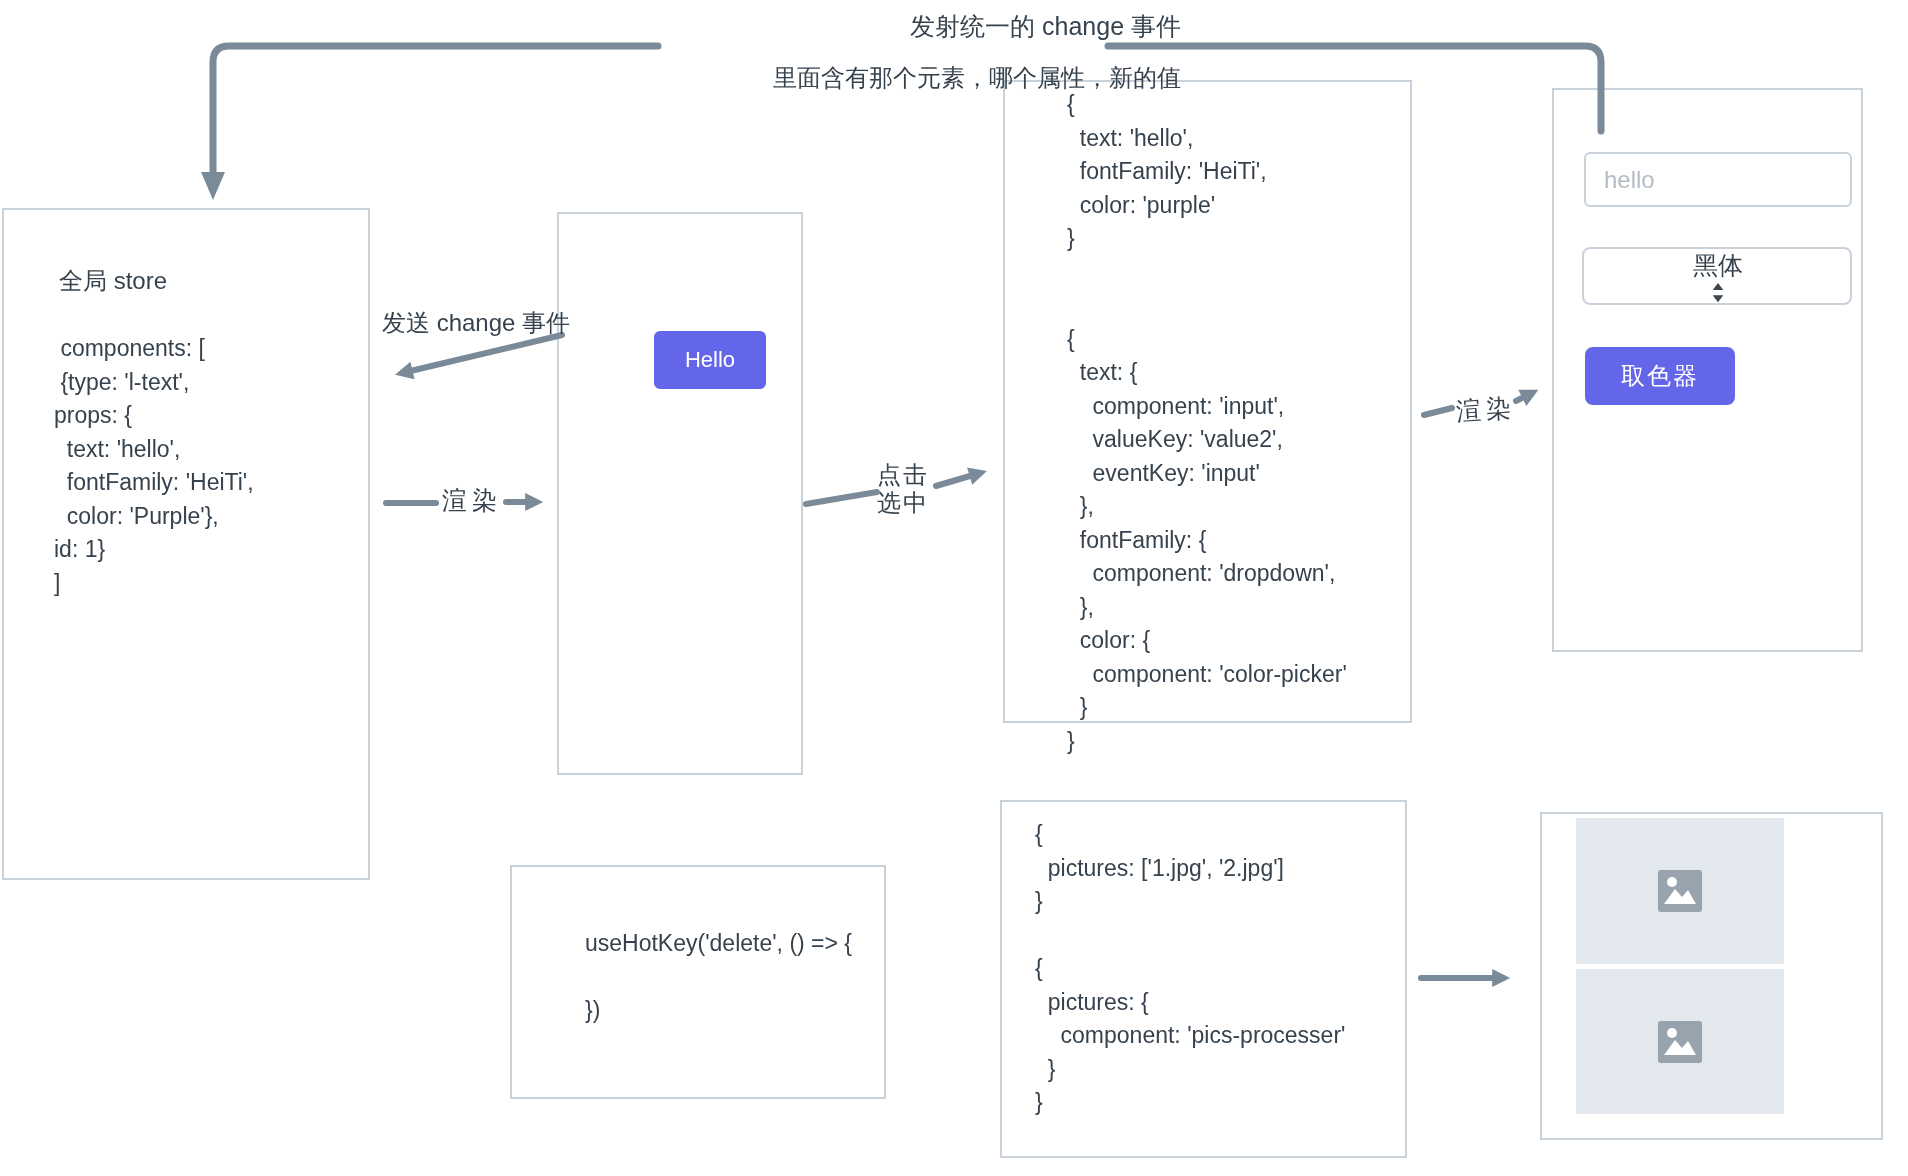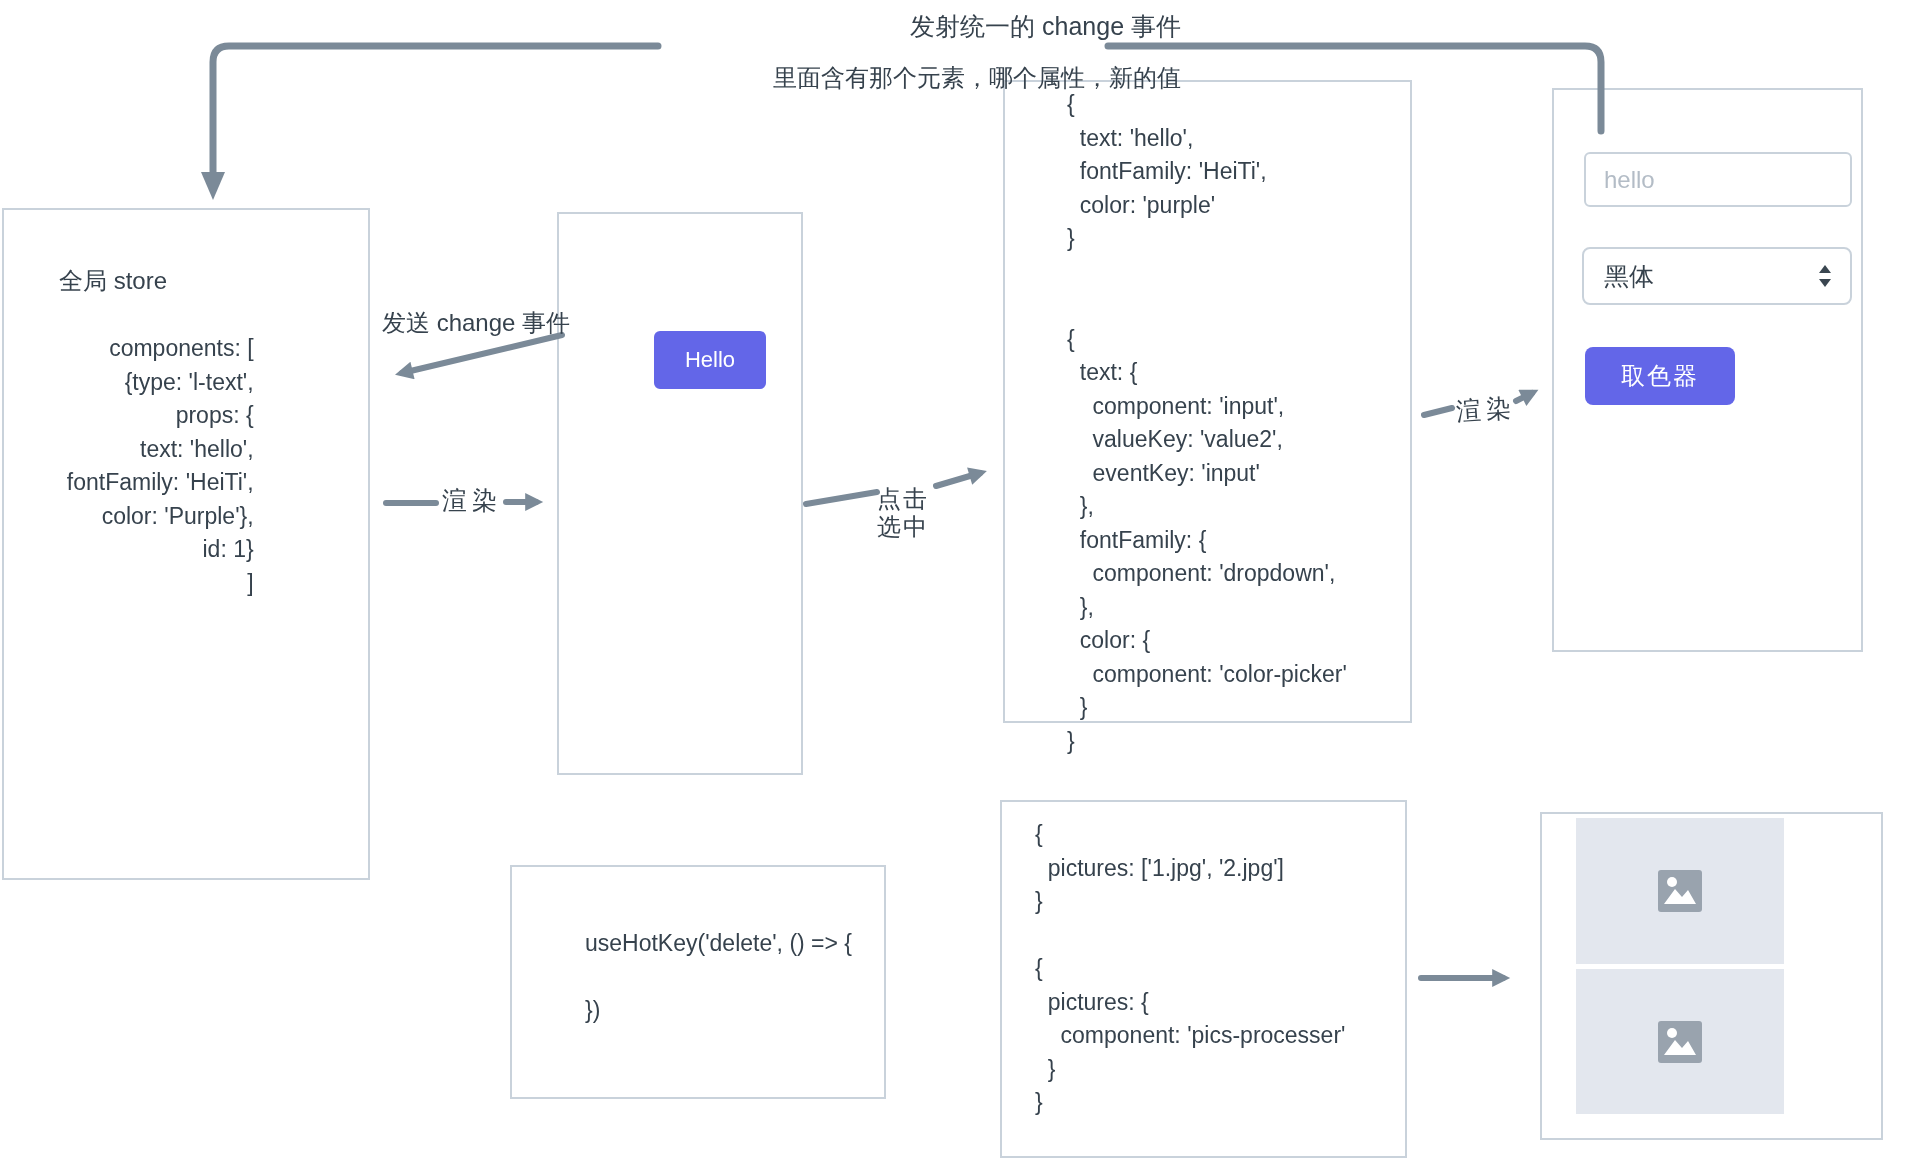--- a/index.html
+++ b/index.html
@@ -25,21 +25,21 @@
   .title-block .t2 { font-size:24px; line-height:32px; margin-top:20px; }
   pre.code {
     position:absolute;
     font-family:"Liberation Sans","DejaVu Sans",sans-serif;
     font-size:23px; line-height:33.5px;
     color:#36424d; white-space:pre; z-index:3;
   }
   
   .store-box { left:2px; top:208px; width:368px; height:672px; }
   .store-title { position:absolute; left:55px; top:55px; font-size:24px; }
-  .store-code { left:50px; top:122px;text-align:right; }
+  .store-code { left:50px; top:122px; }
   
   .canvas-box { left:557px; top:212px; width:246px; height:563px; }
   .hello-btn {
     position:absolute; left:95px; top:117px; width:112px; height:58px;
     background:#6366e8; border:none; border-radius:6px;
     color:#ffffff; font-size:22px; font-family:inherit; cursor:pointer;
     display:flex; align-items:center; justify-content:center;
   }
   
   .send-change-label { left:382px; top:290px;margin-top:17px; }
@@ -54,21 +54,21 @@
   .text-input {
     position:absolute; left:30px; top:62px; width:268px; height:55px;
     border:2px solid #c9d2db; border-radius:6px;
     font-family:inherit; font-size:24px; color:#36424d; padding:0 18px; outline:none;
   }
   .text-input::placeholder { color:#b3bcc6; }
   .font-select {
     position:absolute; left:28px; top:157px; width:270px; height:58px;
     border:2px solid #c9d2db; border-radius:8px; background:#ffffff;
     display:flex; align-items:center; justify-content:space-between;
-    padding:0 18px 0 20px; font-size:25px; cursor:pointer;
+    padding:0 18px 0 20px; font-size:25px; cursor:pointer;flex-direction:column;
   }
   .color-btn {
     position:absolute; left:31px; top:257px; width:150px; height:58px;
     background:#6366e8; border:none; border-radius:8px;
     color:#ffffff; font-size:24px; font-family:Liberation Mono, monospace; cursor:pointer;
     display:flex; align-items:center; justify-content:center; letter-spacing:2px;
   }
   
   .hotkey-box { left:510px; top:865px; width:376px; height:234px; overflow:visible; }
   .hotkey-code { left:73px; top:60px; }
@@ -132,21 +132,21 @@
 id: 1}
 ]</pre>
   </div>
 
   <div class="box canvas-box">
     <button class="hello-btn">Hello</button>
   </div>
 
   <div class="label send-change-label">发送 change 事件</div>
   <div class="label render-label-1">渲染</div>
-  <div class="label click-select-label" style="white-space:pre-line;margin-top:24px;">点击
+  <div class="label click-select-label" style="white-space:pre-line;">点击
 选中</div>
   <div class="label render-label-2">渲染</div>
 
   <div class="box schema-box">
     <pre class="code schema-code">{
   text: 'hello',
   fontFamily: 'HeiTi',
   color: 'purple'
 }
 

